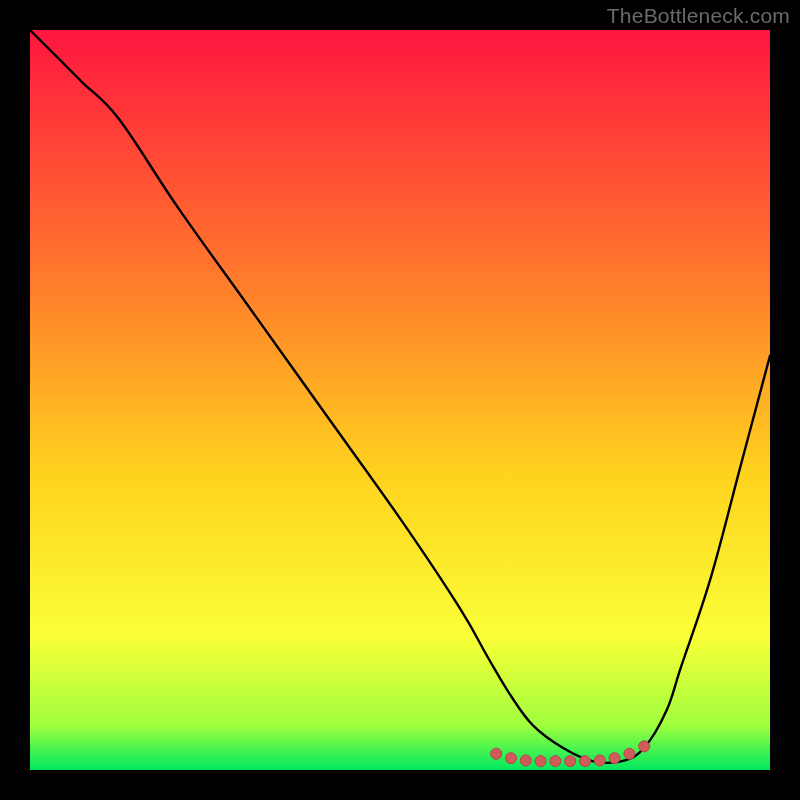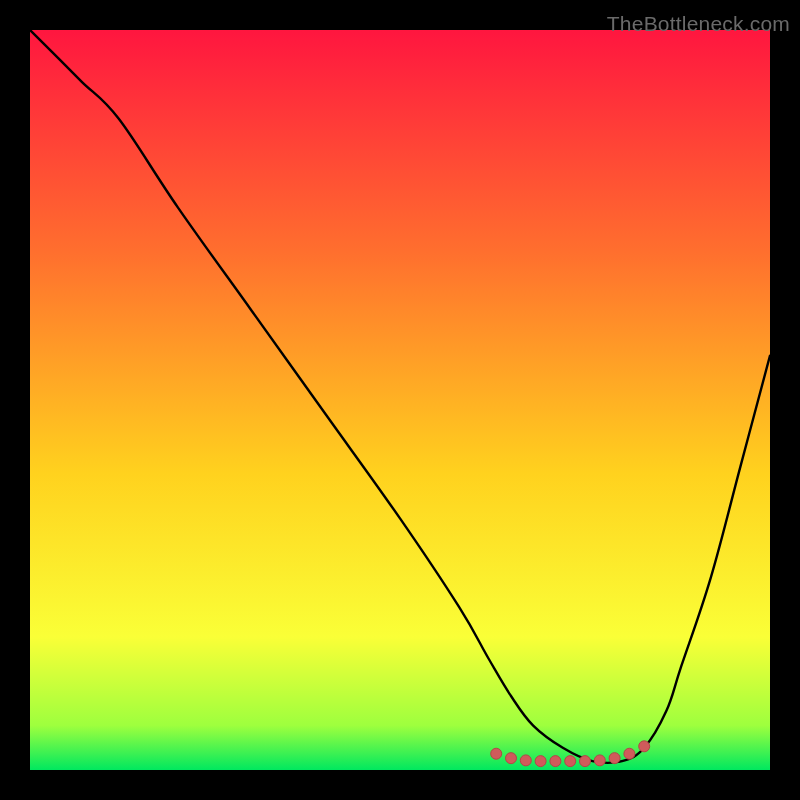--- a/index.html
+++ b/index.html
@@ -12,21 +12,21 @@
     font-family: Arial, Helvetica, sans-serif;
   }
   .frame {
     position: relative;
     width: 800px;
     height: 800px;
     background: #000;
   }
   .watermark {
     position: absolute;
-    top: 12px;
+    top: 4px;
     right: 10px;
     color: #6a6a6a;
     font-size: 21px;
     font-weight: 500;
     letter-spacing: 0.2px;
     z-index: 20;
   }
   .plot-area {
     position: absolute;
     left: 30px;

